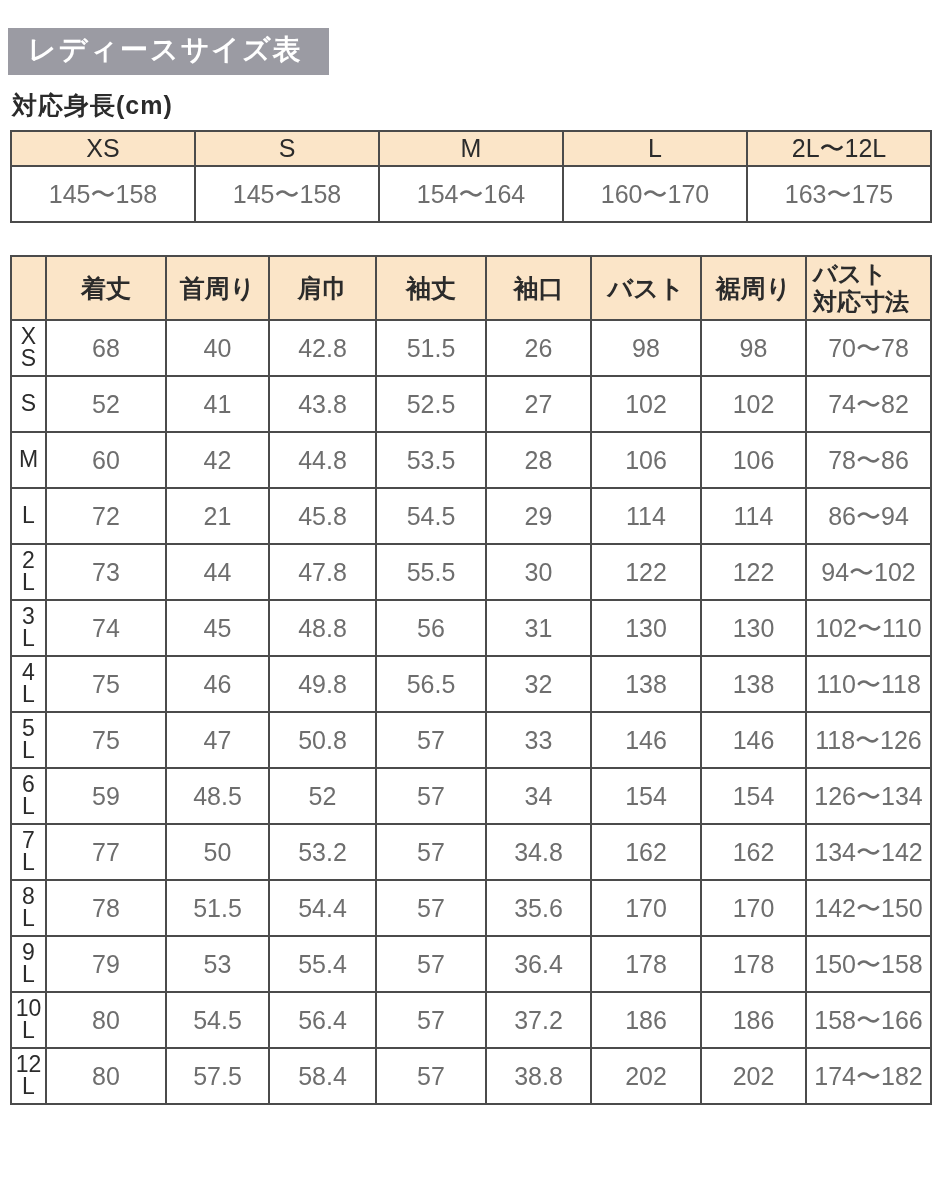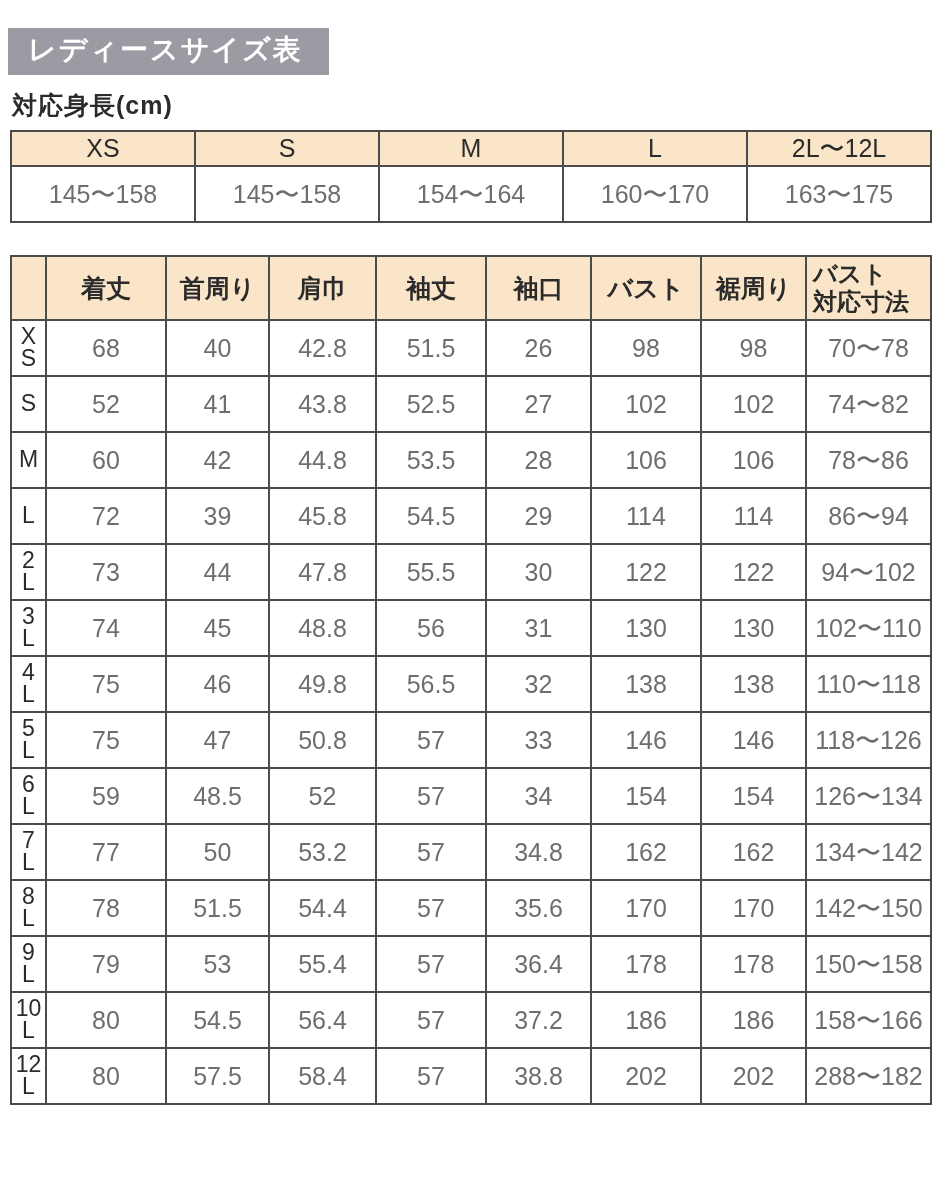--- a/index.html
+++ b/index.html
@@ -178,21 +178,21 @@
     <td>44.8</td>
     <td>53.5</td>
     <td>28</td>
     <td>106</td>
     <td>106</td>
     <td>78〜86</td>
   </tr>
         <tr>
     <th class="rowlabel">L</th>
     <td>72</td>
-    <td>39</td>
+    <td>21</td>
     <td>45.8</td>
     <td>54.5</td>
     <td>29</td>
     <td>114</td>
     <td>114</td>
     <td>86〜94</td>
   </tr>
         <tr>
     <th class="rowlabel">2
 L</th>
@@ -304,18 +304,18 @@
         <tr>
     <th class="rowlabel">12
 L</th>
     <td>80</td>
     <td>57.5</td>
     <td>58.4</td>
     <td>57</td>
     <td>38.8</td>
     <td>202</td>
     <td>202</td>
-    <td>288〜182</td>
+    <td>174〜182</td>
   </tr>
       </tbody>
   </table>
 
 </div>
 
 </body></html>

